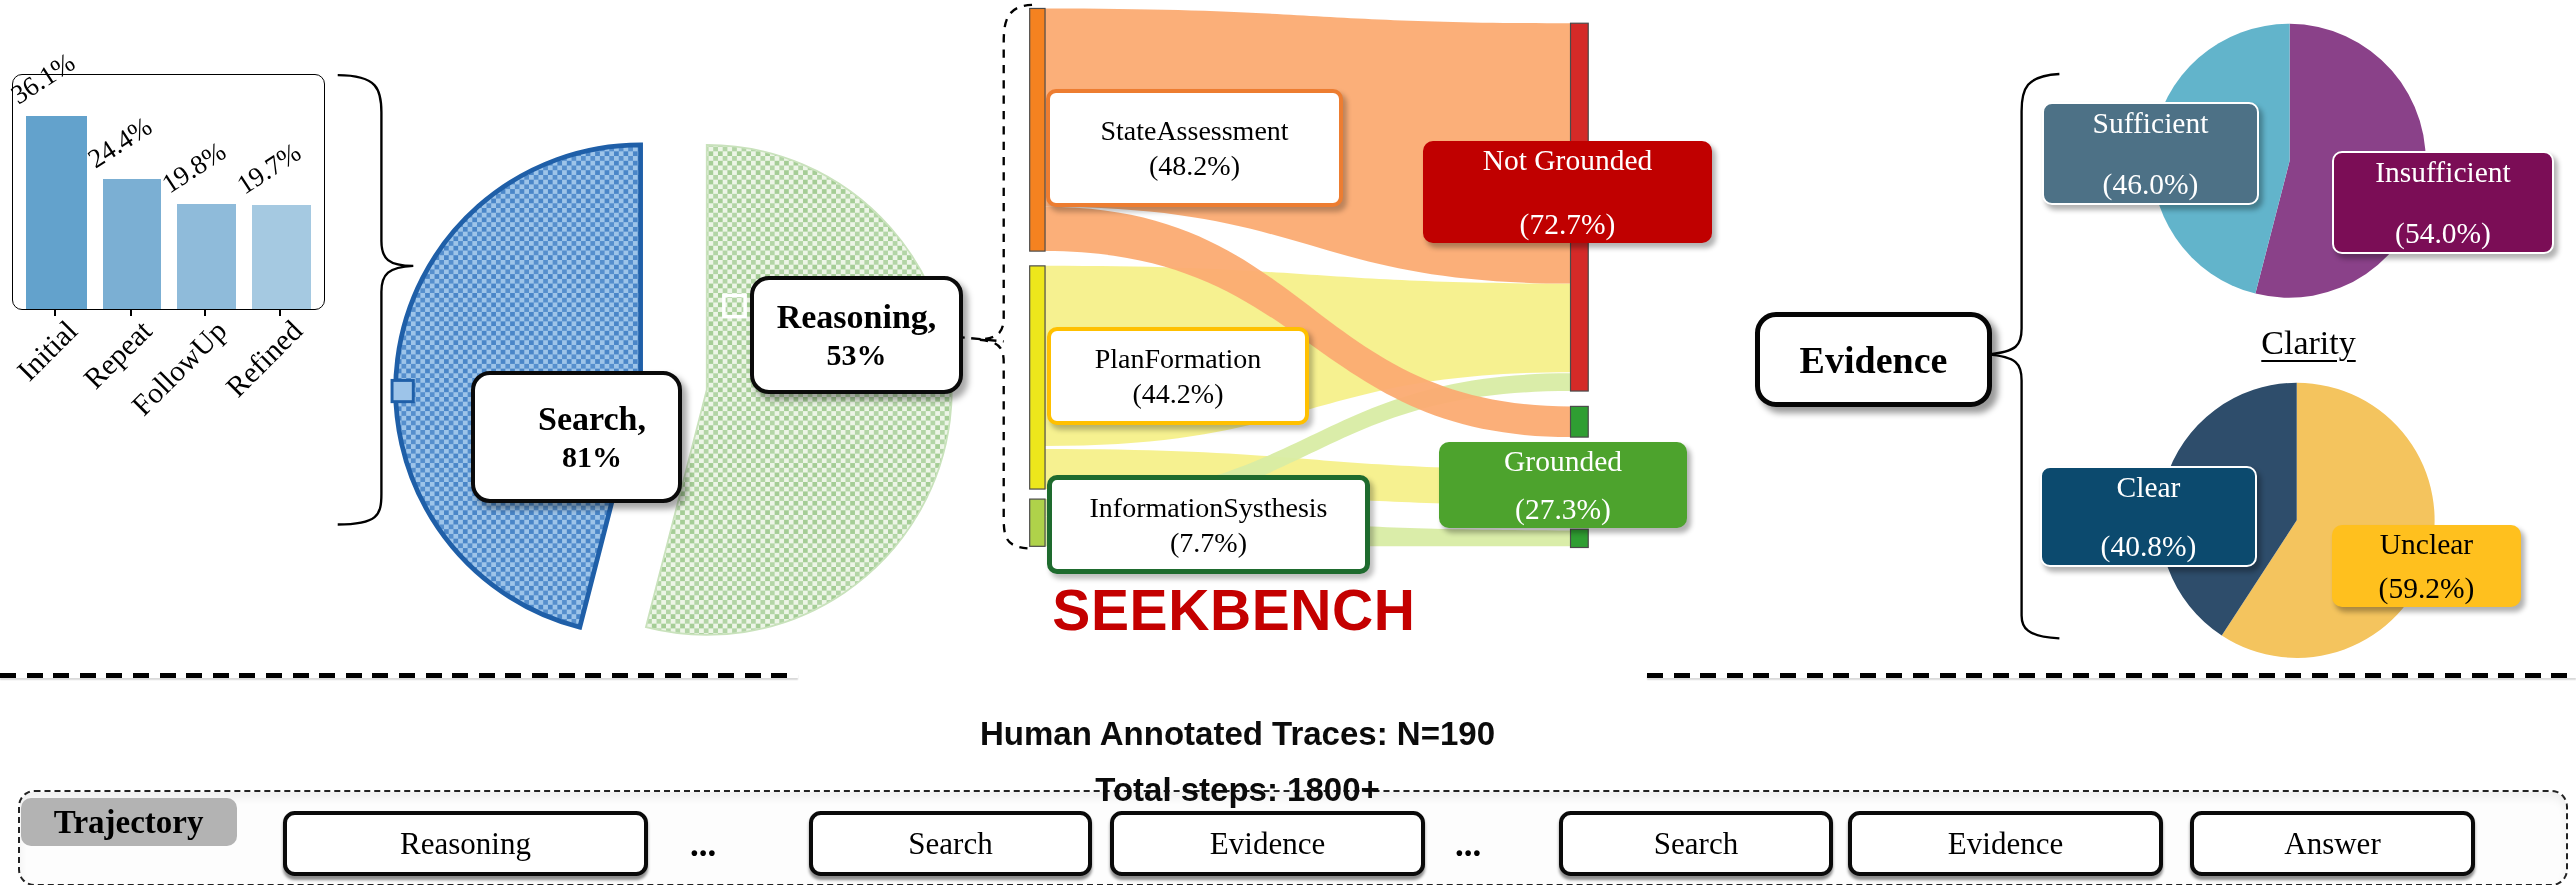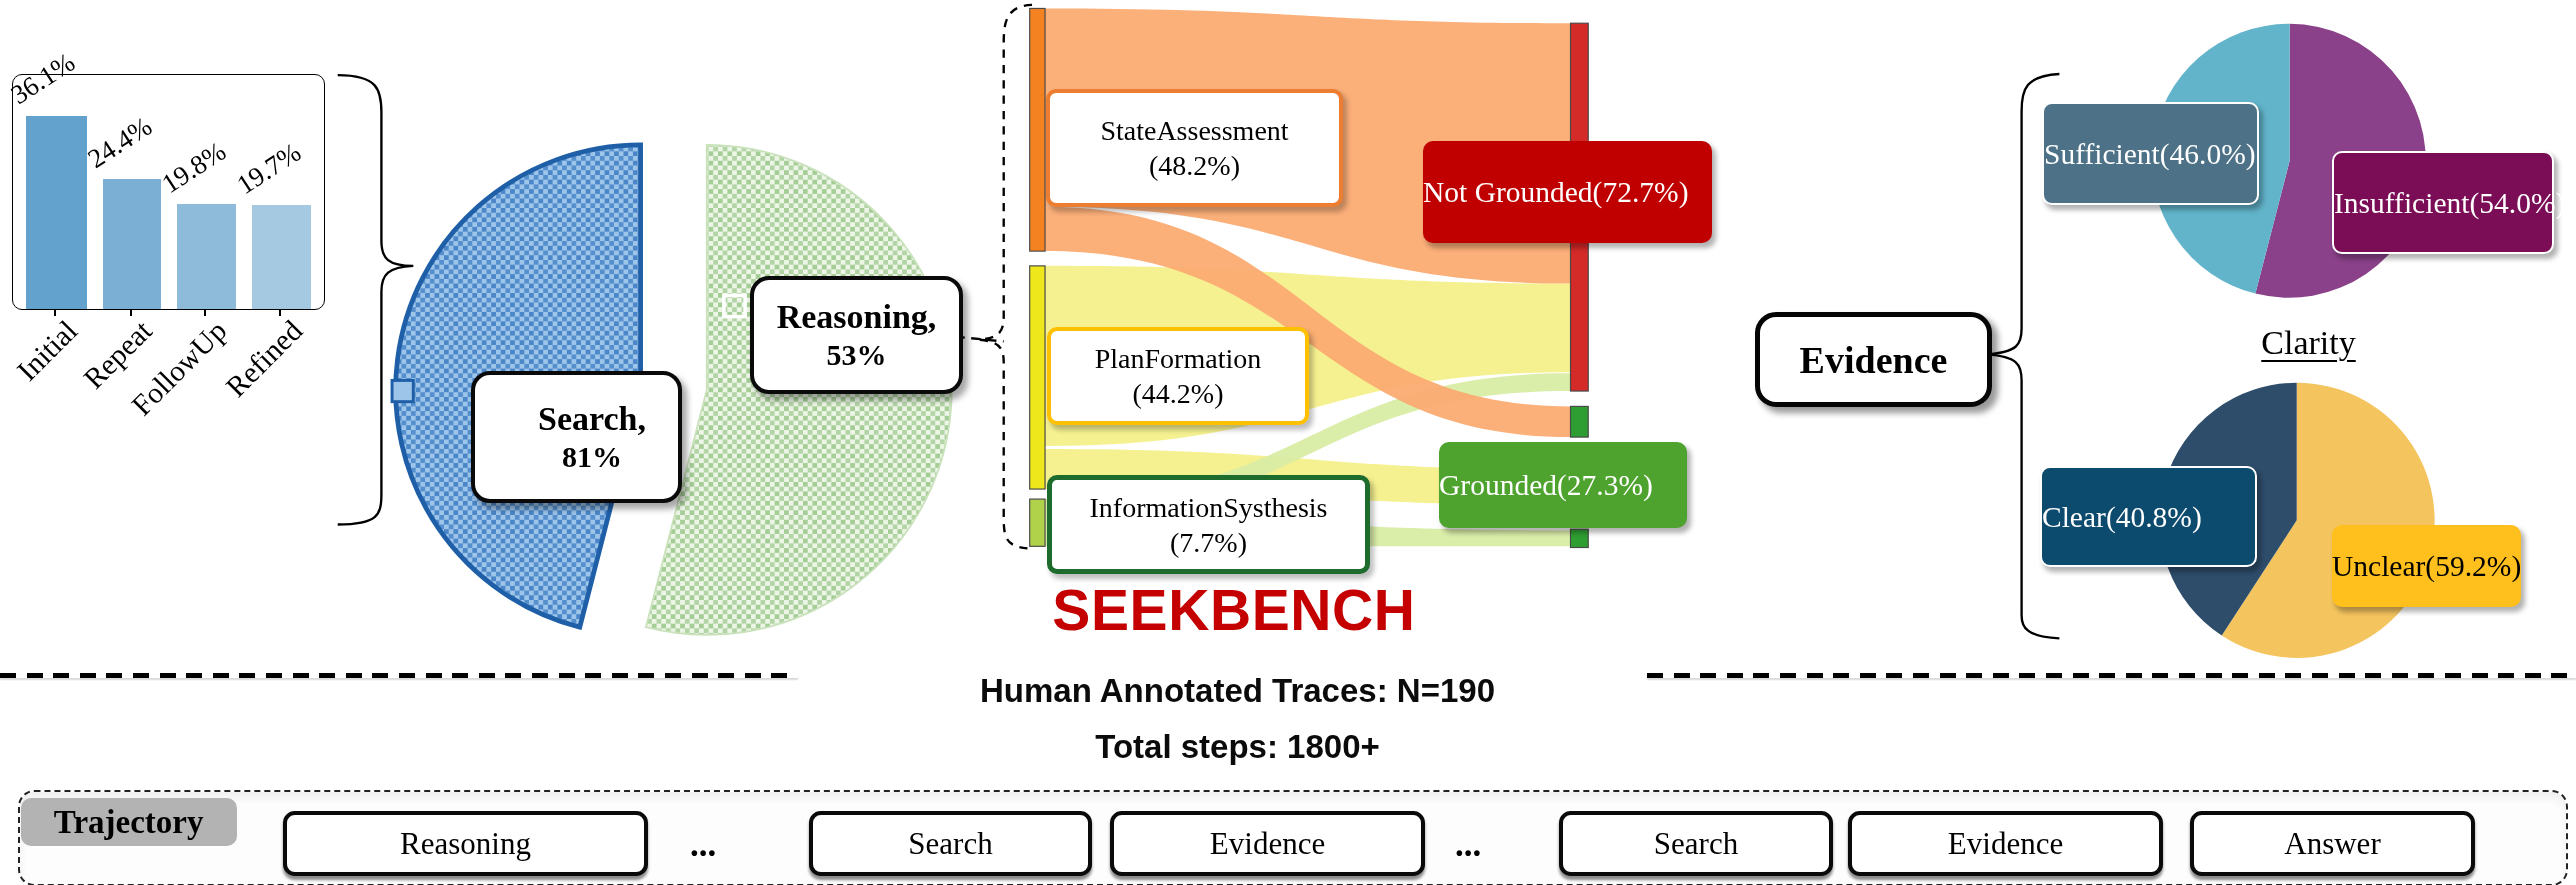--- a/index.html
+++ b/index.html
@@ -21,29 +21,29 @@
   .callout{display:flex;flex-direction:column;justify-content:center;align-items:center;text-align:center;
            background:#fff;border:4.1px solid #0a0a0a;border-radius:19px;z-index:3;
            box-shadow:4.7px 5.3px 5.9px rgba(0,0,0,0.35);font-weight:bold;color:#000;}
   .callout .l1{font-size:34px;line-height:39px;}
   .callout .l2{font-size:30px;line-height:38px;}
 
   
   .snode{display:flex;flex-direction:column;justify-content:center;align-items:center;text-align:center;
          background:#fff;z-index:3;box-shadow:3.5px 4.1px 5.3px rgba(0,0,0,0.25);color:#000;}
   .snode span{font-size:28px;line-height:35px;}
-  .flag{display:flex;flex-direction:row;justify-content:flex-start;align-items:center;text-align:center;
+  .flag{display:flex;flex-direction:column;justify-content:space-between;align-items:center;text-align:center;
         z-index:3;color:#fff;box-shadow:3.5px 4.1px 5.3px rgba(0,0,0,0.3);}
   .flag span{font-size:29.5px;line-height:38px;}
 
   
   #seek-title{left:998px;top:581px;width:472px;text-align:center;z-index:3;color:#c40000;
      font-family:"Liberation Sans", sans-serif;font-weight:900;font-size:57px;line-height:59px;letter-spacing:0.6px;}
   .stats{left:824px;width:827px;text-align:center;z-index:3;color:#0b0b0b;
-     font-family:"Liberation Sans", sans-serif;font-weight:800;font-size:33px;line-height:35px;}
+     font-family:"Liberation Sans", sans-serif;font-weight:800;font-size:33px;line-height:35px;margin-top:43px;}
 
   
   .dash-div{position:absolute;height:5.3px;z-index:2;
      background:repeating-linear-gradient(90deg,#000 0 16px,transparent 16px 26.6px);
      box-shadow:0 1.8px 1.2px rgba(0,0,0,0.15);}
 
   
   #evidence-box{left:1755px;top:312px;width:227px;height:85px;border:5.9px solid #050505;border-radius:21px;
      background:#fff;display:flex;align-items:center;justify-content:center;z-index:3;
      box-shadow:5.3px 5.9px 5.9px rgba(0,0,0,0.4);font-weight:bold;font-size:38px;color:#000;}

